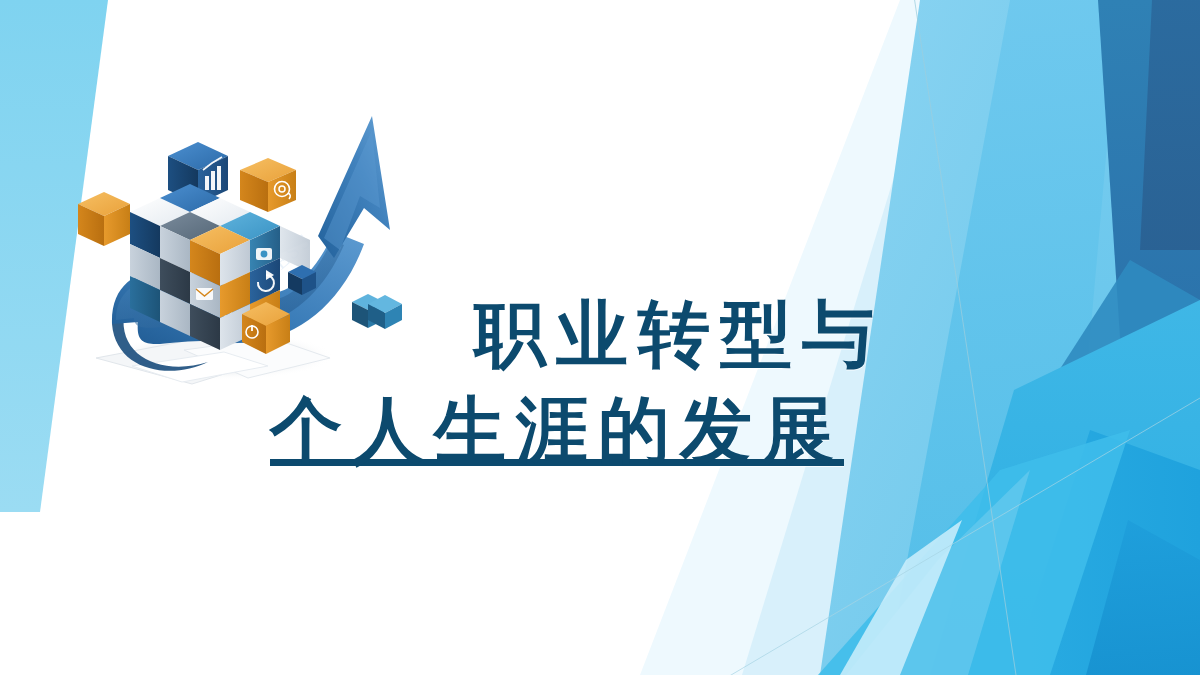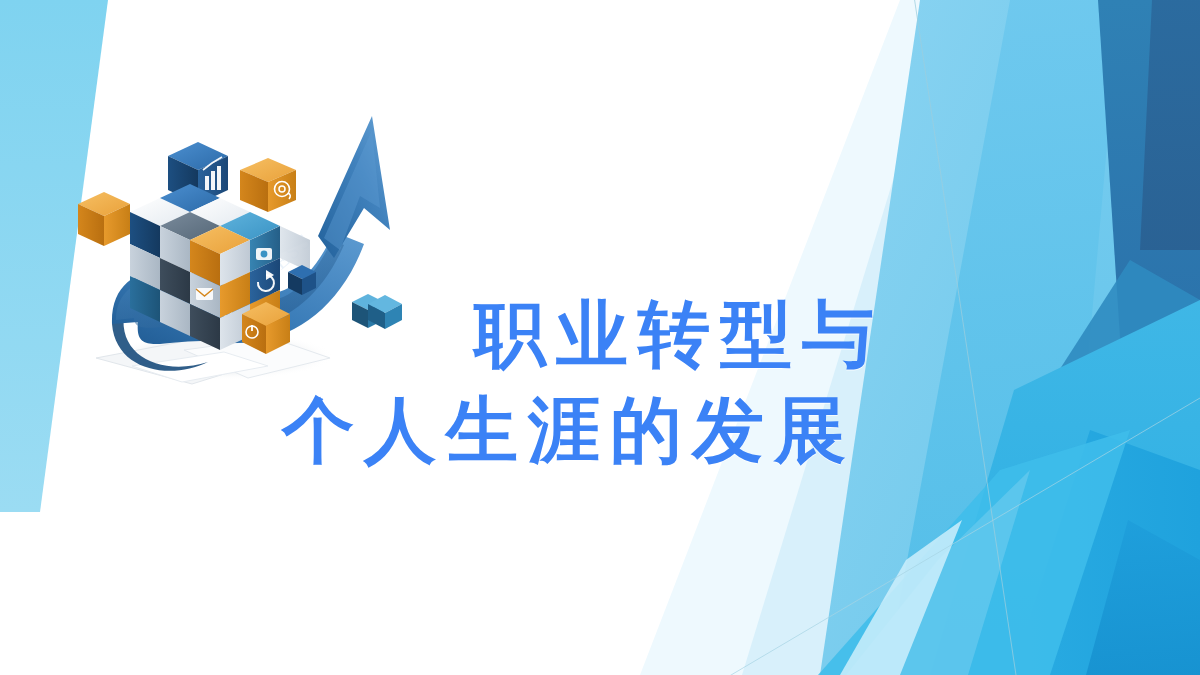--- a/index.html
+++ b/index.html
@@ -24,31 +24,31 @@
   }
   #hero-graphic svg{display:block;width:100%;height:100%;}
 
   
   #title-block{
     position:absolute;
     left:268px;top:286px;
     width:730px;
   }
   .title-line{
-    color:#3b82f6;
+    color:#0c4a6e;
     font-family:"DejaVu Sans","Liberation Sans",sans-serif;
     font-weight:700;
     font-size:72px;
     line-height:1.34;
     letter-spacing:10px;
     white-space:nowrap;
     text-shadow:0 1px 0 rgba(255,255,255,.75);
   }
   #title-line-1{margin-left:206px;}
-  #title-line-2{margin-left:14px;}
+  #title-line-2{margin-left:2px;text-decoration:underline;}
 
   
   #accent-cube{
     position:absolute;
     left:362px;top:288px;
     width:46px;height:46px;
   }
   #accent-cube svg{display:block;width:100%;height:100%;}
 </style>
 </head>

